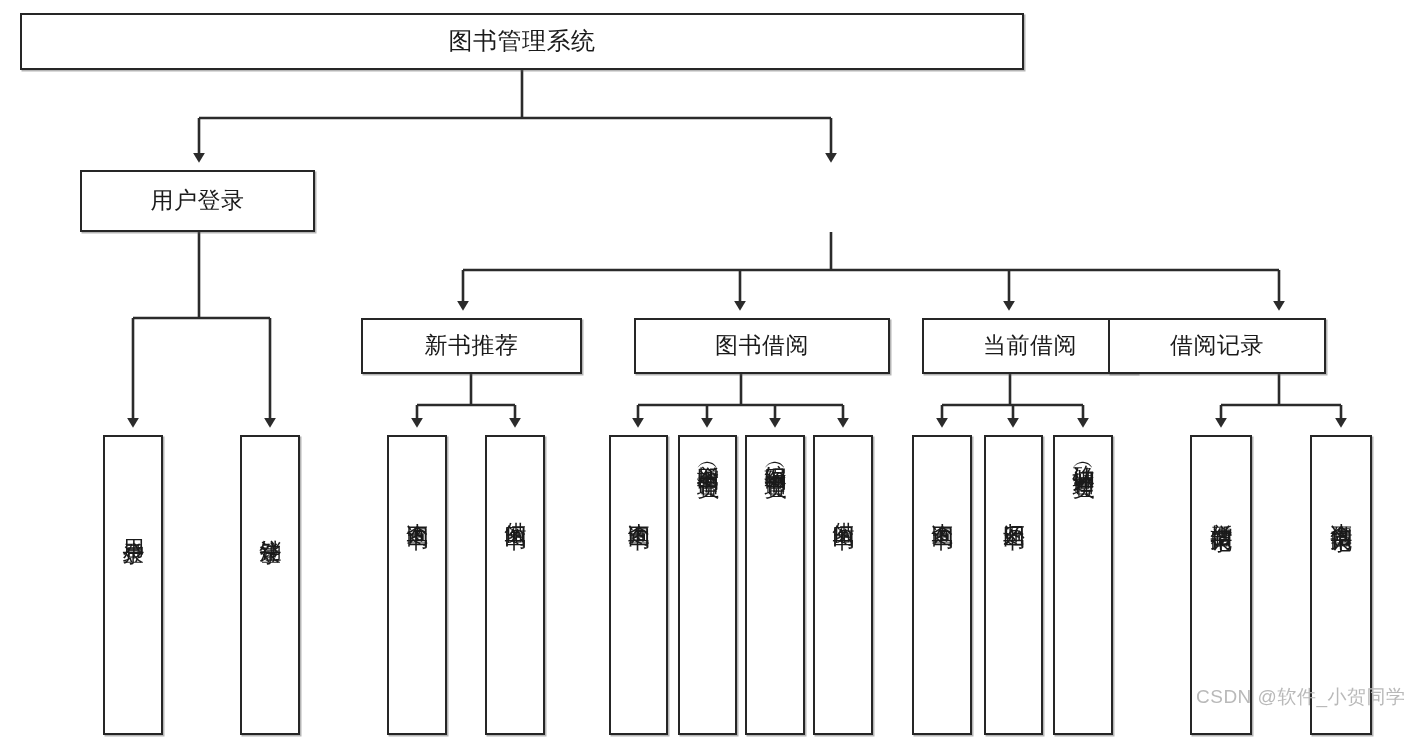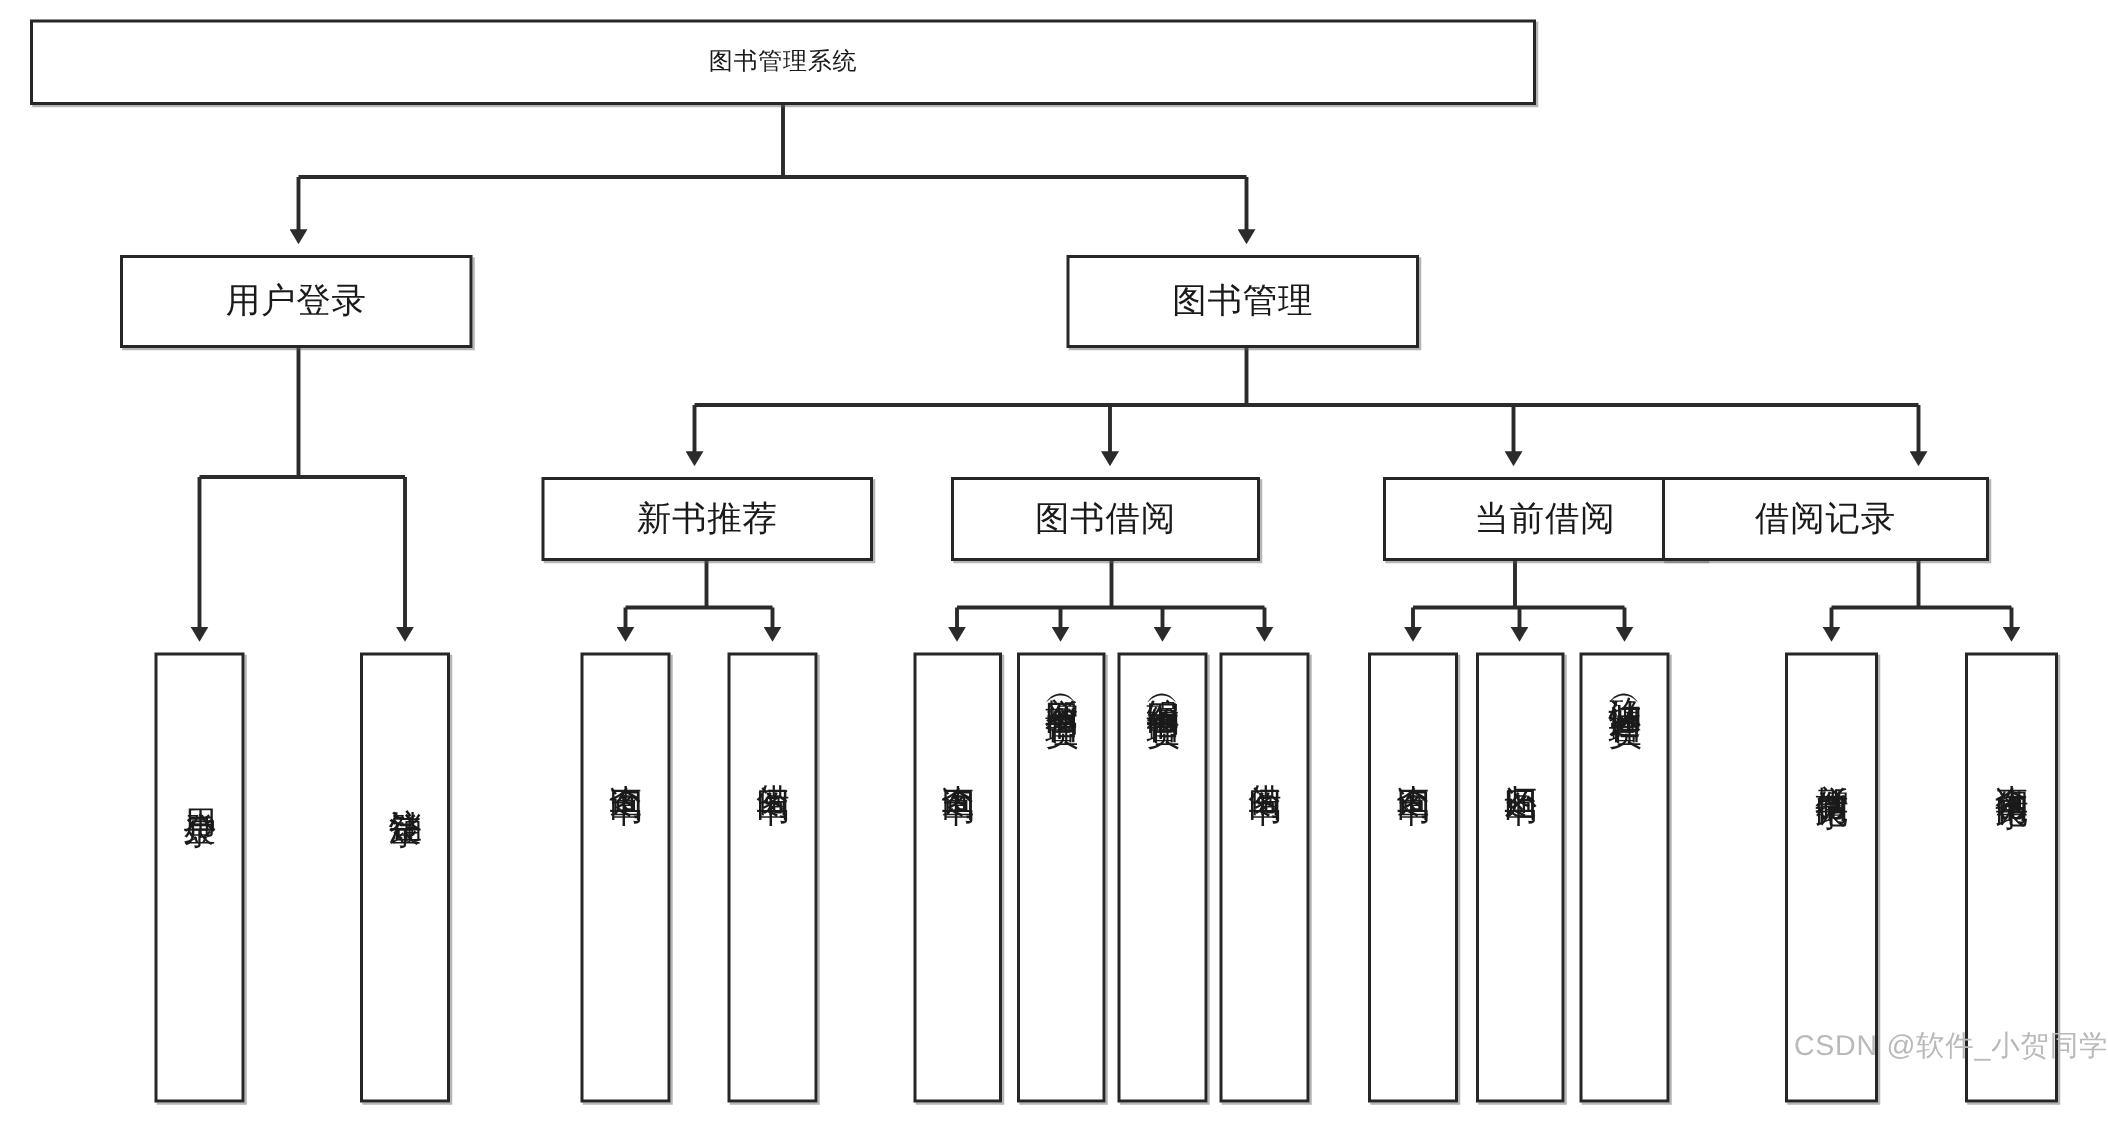--- a/index.html
+++ b/index.html
@@ -40,21 +40,21 @@
     display: block;
     text-align: center;
     letter-spacing: 0.5px;
   }
   .node.horizontal .label {
     font-size: 23px;
     line-height: 1.1;
     white-space: nowrap;
   }
   .node.root .label {
-    font-size: 16px;
+    font-size: 24px;
   }
   .node.vertical {
     align-items: flex-start;
     justify-content: center;
     padding-top: 6px;
   }
   .node.vertical .label {
     writing-mode: vertical-rl;
     text-orientation: upright;
     font-size: 22px;
@@ -138,28 +138,25 @@
     </g>
   </svg>
 
   <div class="node root horizontal" style="left:20px; top:13px; width:1004px; height:57px;">
     <span class="label">图书管理系统</span>
   </div>
 
   <div class="node horizontal" style="left:80px; top:170px; width:235px; height:62px;">
     <span class="label">用户登录</span>
   </div>
-  <div class="node horizontal" style="left:711px; top:170px; width:235px; height:62px;">
-    <span class="label">图书管理</span>
-  </div>
 
   <div class="node horizontal" style="left:361px; top:318px; width:221px; height:56px;">
     <span class="label">新书推荐</span>
   </div>
-  <div class="node horizontal" style="left:634px; top:318px; width:206px; height:56px;">
+  <div class="node horizontal" style="left:634px; top:318px; width:256px; height:56px;">
     <span class="label">图书借阅</span>
   </div>
   <div class="node horizontal" style="left:902px; top:318px; width:216px; height:56px;margin-left:20px;">
     <span class="label">当前借阅</span>
   </div>
   <div class="node horizontal" style="left:1108px; top:318px; width:218px; height:56px;">
     <span class="label">借阅记录</span>
   </div>
 
   <div class="node vertical mid" style="left:103px; top:435px; width:60px; height:300px;">

